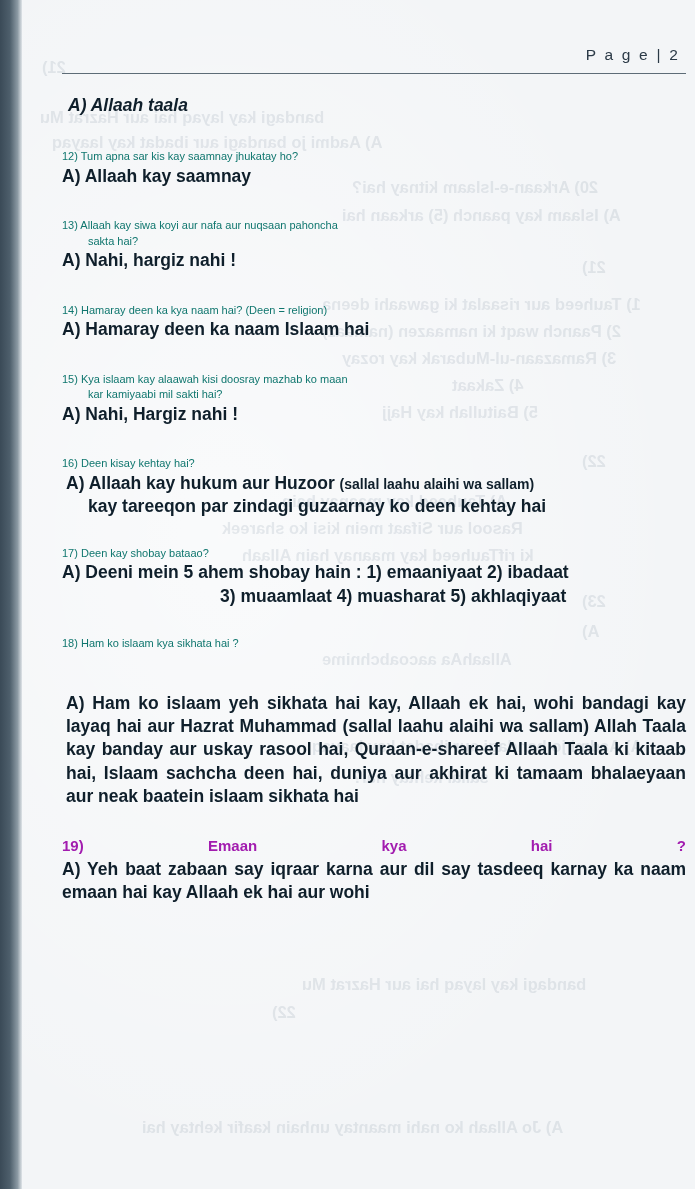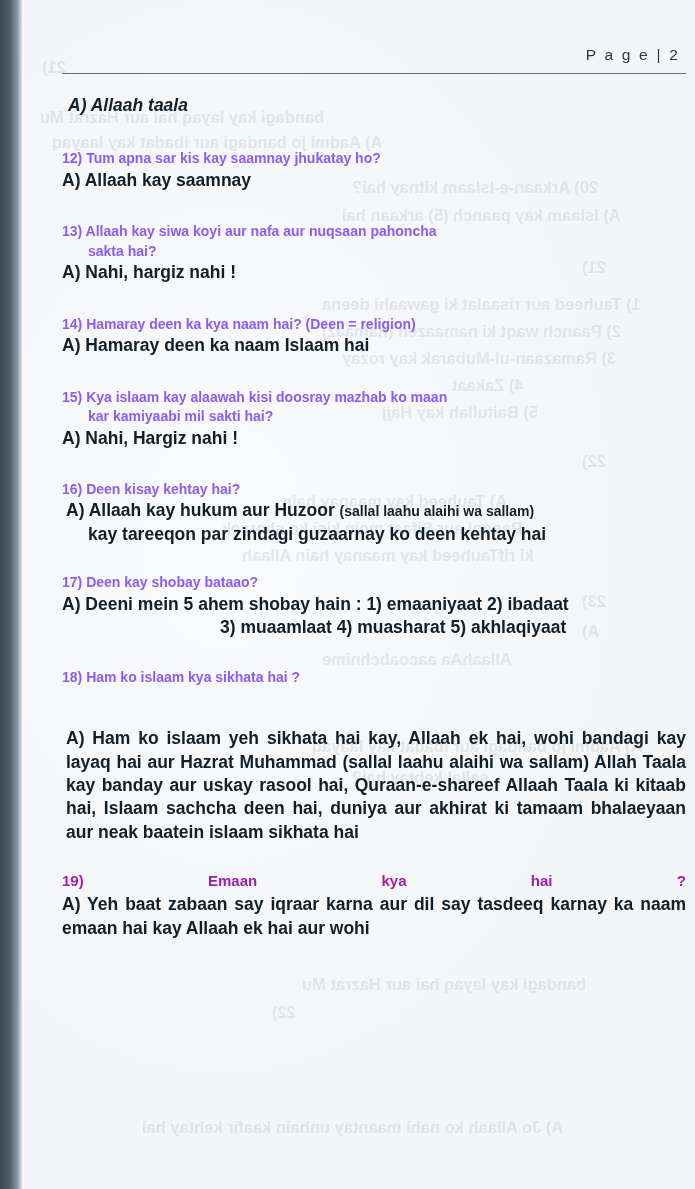--- a/index.html
+++ b/index.html
@@ -61,24 +61,24 @@
   }
   .rule {
     height: 1px;
     background: #5d6c77;
     margin: 0 0 20px 0;
   }
   .qa {
     margin-bottom: 17px;
   }
   .q {
-    font-size: 14px;
-    font-weight: bold;
+    font-size: 11px;
+    font-weight: normal;
     line-height: 1.32;
-    color: #8b5cf6;
+    color: #0f766e;
     margin: 0 0 1px 0;
   }
   .a {
     font-size: 17.5px;
     font-weight: bold;
     line-height: 1.34;
     color: #0f1f2b;
     margin: 0;
   }
   .indent {

